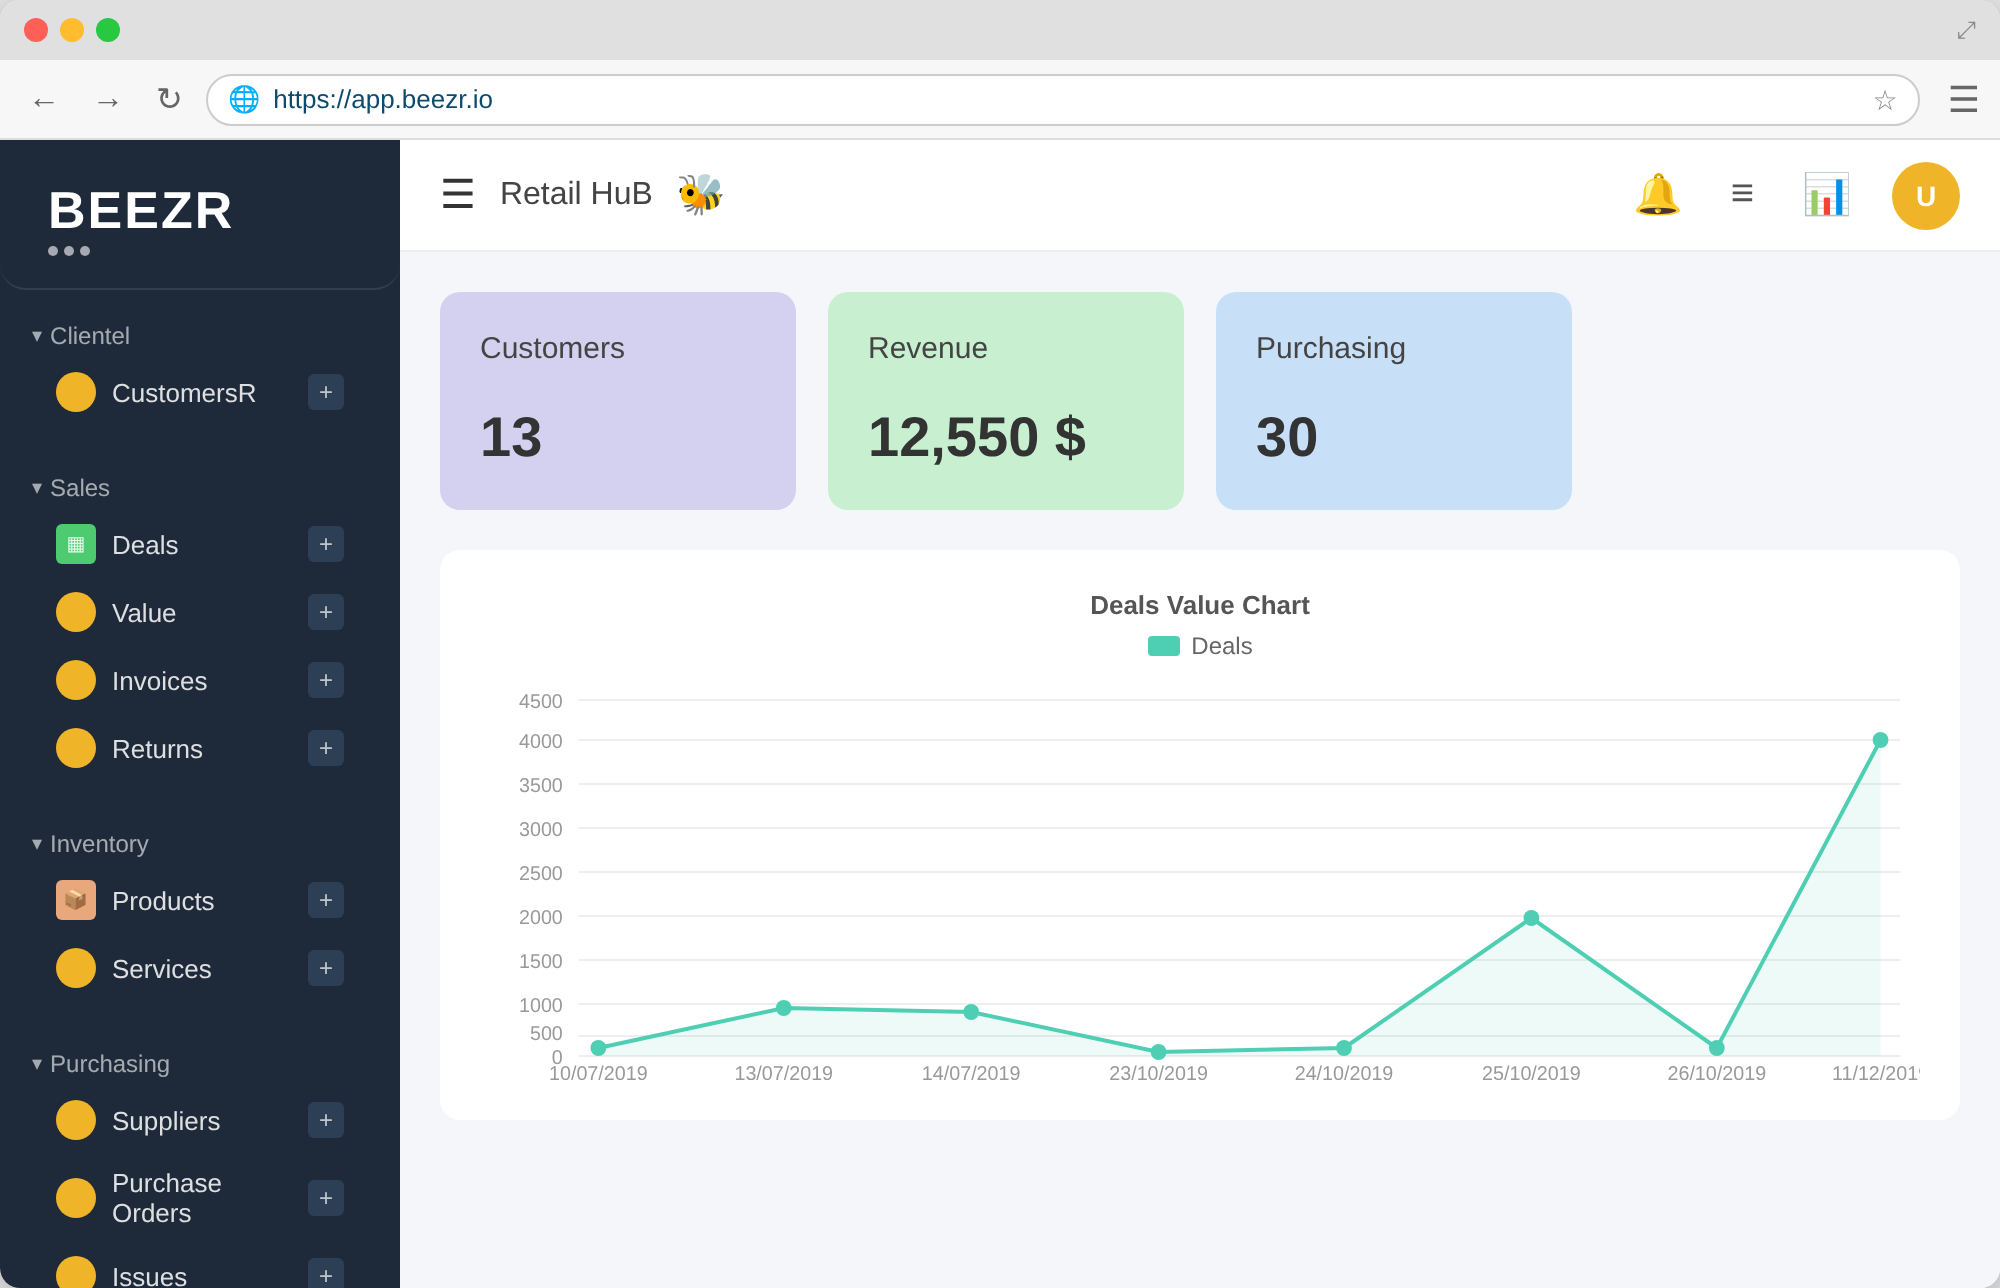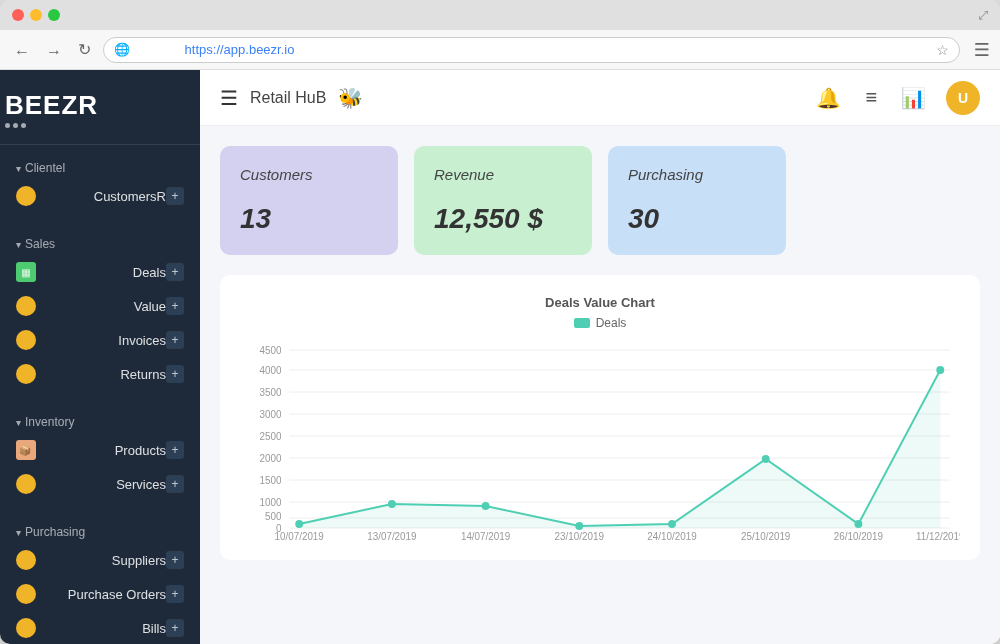--- a/index.html
+++ b/index.html
@@ -12,59 +12,59 @@
     .dot-red { background: #ff5f57; }
     .dot-yellow { background: #febc2e; }
     .dot-green { background: #28c840; }
     .titlebar-expand { margin-left: auto; color: #888; font-size: 12px; }
 
     .browser-toolbar { background: #f7f7f7; height: 40px; display: flex; align-items: center; padding: 0 10px; gap: 8px; border-bottom: 1px solid #ddd; }
     .nav-btn { background: none; border: none; color: #666; font-size: 16px; cursor: pointer; padding: 2px 4px; }
     .nav-btn:disabled { color: #ccc; }
     .address-bar { flex: 1; height: 26px; border: 1px solid #ccc; border-radius: 13px; background: white; display: flex; align-items: center; padding: 0 10px; gap: 6px; }
     .address-bar .globe { color: #888; font-size: 13px; }
-    .address-text { font-size: 13px; color: #3b82f6; flex: 1; margin-left: 48px; }
+    .address-text { font-size: 13px; color: #0c4a6e; flex: 1; }
     .bookmark-icon { color: #888; font-size: 14px; }
     .menu-icon { color: #666; font-size: 18px; margin-left: 6px; }
 
     
     .app { display: flex; height: calc(644px - 70px); background: white; }
 
     
     .sidebar { width: 200px; background: #1e2a3a; color: white; overflow-y: auto; flex-shrink: 0; }
-    .sidebar-logo { padding: 20px 5px 16px; border-bottom: 1px solid rgba(255,255,255,0.1); }
+    .sidebar-logo { padding: 20px 24px 16px; border-bottom: 1px solid rgba(255,255,255,0.1); border-radius: 13px; }
     .logo-text { font-size: 26px; font-weight: 900; color: white; letter-spacing: 1px; }
     .logo-dots { display: flex; gap: 3px; margin-top: 2px; }
     .logo-dot { width: 5px; height: 5px; border-radius: 50%; background: white; opacity: 0.6; }
 
     .sidebar-section { padding: 8px 0; }
     .sidebar-section-header { padding: 8px 16px 4px; font-size: 12px; color: rgba(255,255,255,0.6); display: flex; align-items: center; gap: 4px; cursor: pointer; }
     .sidebar-section-header .chevron { font-size: 10px; }
 
-    .sidebar-item { display: flex; align-items: center; padding: 7px 16px; cursor: pointer; font-size: 13px; color: rgba(255,255,255,0.85); text-align: right; }
+    .sidebar-item { display: flex; align-items: center; padding: 7px 28px; cursor: pointer; font-size: 13px; color: rgba(255,255,255,0.85); }
     .sidebar-item .item-icon { width: 20px; height: 20px; border-radius: 50%; background: #f0b429; margin-right: 8px; display: flex; align-items: center; justify-content: center; font-size: 10px; flex-shrink: 0; }
     .sidebar-item .item-icon.green { background: #4ecb71; border-radius: 3px; }
     .sidebar-item .item-icon.box { background: #e8a87c; border-radius: 3px; }
     .sidebar-item-label { flex: 1; }
     .sidebar-item .plus-btn { width: 18px; height: 18px; background: #2d3f54; border-radius: 3px; display: flex; align-items: center; justify-content: center; font-size: 12px; color: rgba(255,255,255,0.7); }
 
     
     .main { flex: 1; background: #f5f6fa; overflow-y: auto; }
 
     
     .topbar { background: white; height: 56px; display: flex; align-items: center; padding: 0 20px; gap: 12px; border-bottom: 1px solid #eee; }
     .topbar-hamburger { font-size: 20px; color: #333; cursor: pointer; }
     .topbar-title { font-size: 16px; color: #444; font-weight: 500; }
     .topbar-bee { font-size: 20px; }
     .topbar-spacer { flex: 1; }
     .topbar-icon { font-size: 20px; color: #555; margin-left: 12px; cursor: pointer; }
     .topbar-avatar { width: 34px; height: 34px; border-radius: 50%; background: #f0b429; margin-left: 8px; display: flex; align-items: center; justify-content: center; font-size: 14px; color: white; font-weight: bold; }
 
     
-    .stats-grid { display: grid; grid-template-columns: repeat(4, 1fr); gap: 16px; padding: 20px; font-style: italic; }
+    .stats-grid { display: grid; grid-template-columns: repeat(4, 1fr); gap: 16px; padding: 20px; }
     .stat-card { border-radius: 10px; padding: 20px; }
     .stat-card.purple { background: #d4d0f0; }
     .stat-card.green { background: #c8f0d0; }
     .stat-card.red { background: #f8c8c8; }
     .stat-card.blue { background: #c8dff8; }
     .stat-title { font-size: 15px; color: #444; margin-bottom: 20px; }
     .stat-value { font-size: 28px; font-weight: 600; color: #333; }
 
     
     .chart-container { margin: 0 20px 20px; background: white; border-radius: 10px; padding: 20px; }
@@ -185,21 +185,21 @@
           <span class="sidebar-item-label">Suppliers</span>
           <div class="plus-btn">+</div>
         </div>
         <div class="sidebar-item">
           <div class="item-icon"></div>
           <span class="sidebar-item-label">Purchase Orders</span>
           <div class="plus-btn">+</div>
         </div>
         <div class="sidebar-item">
           <div class="item-icon"></div>
-          <span class="sidebar-item-label">Bills</span>
+          <span class="sidebar-item-label">Issues</span>
           <div class="plus-btn">+</div>
         </div>
       </div>
     </div>
 
     <div class="main">
 
       <div class="topbar">
         <span class="topbar-hamburger">☰</span>
         <span class="topbar-title">Retail HuB</span>

